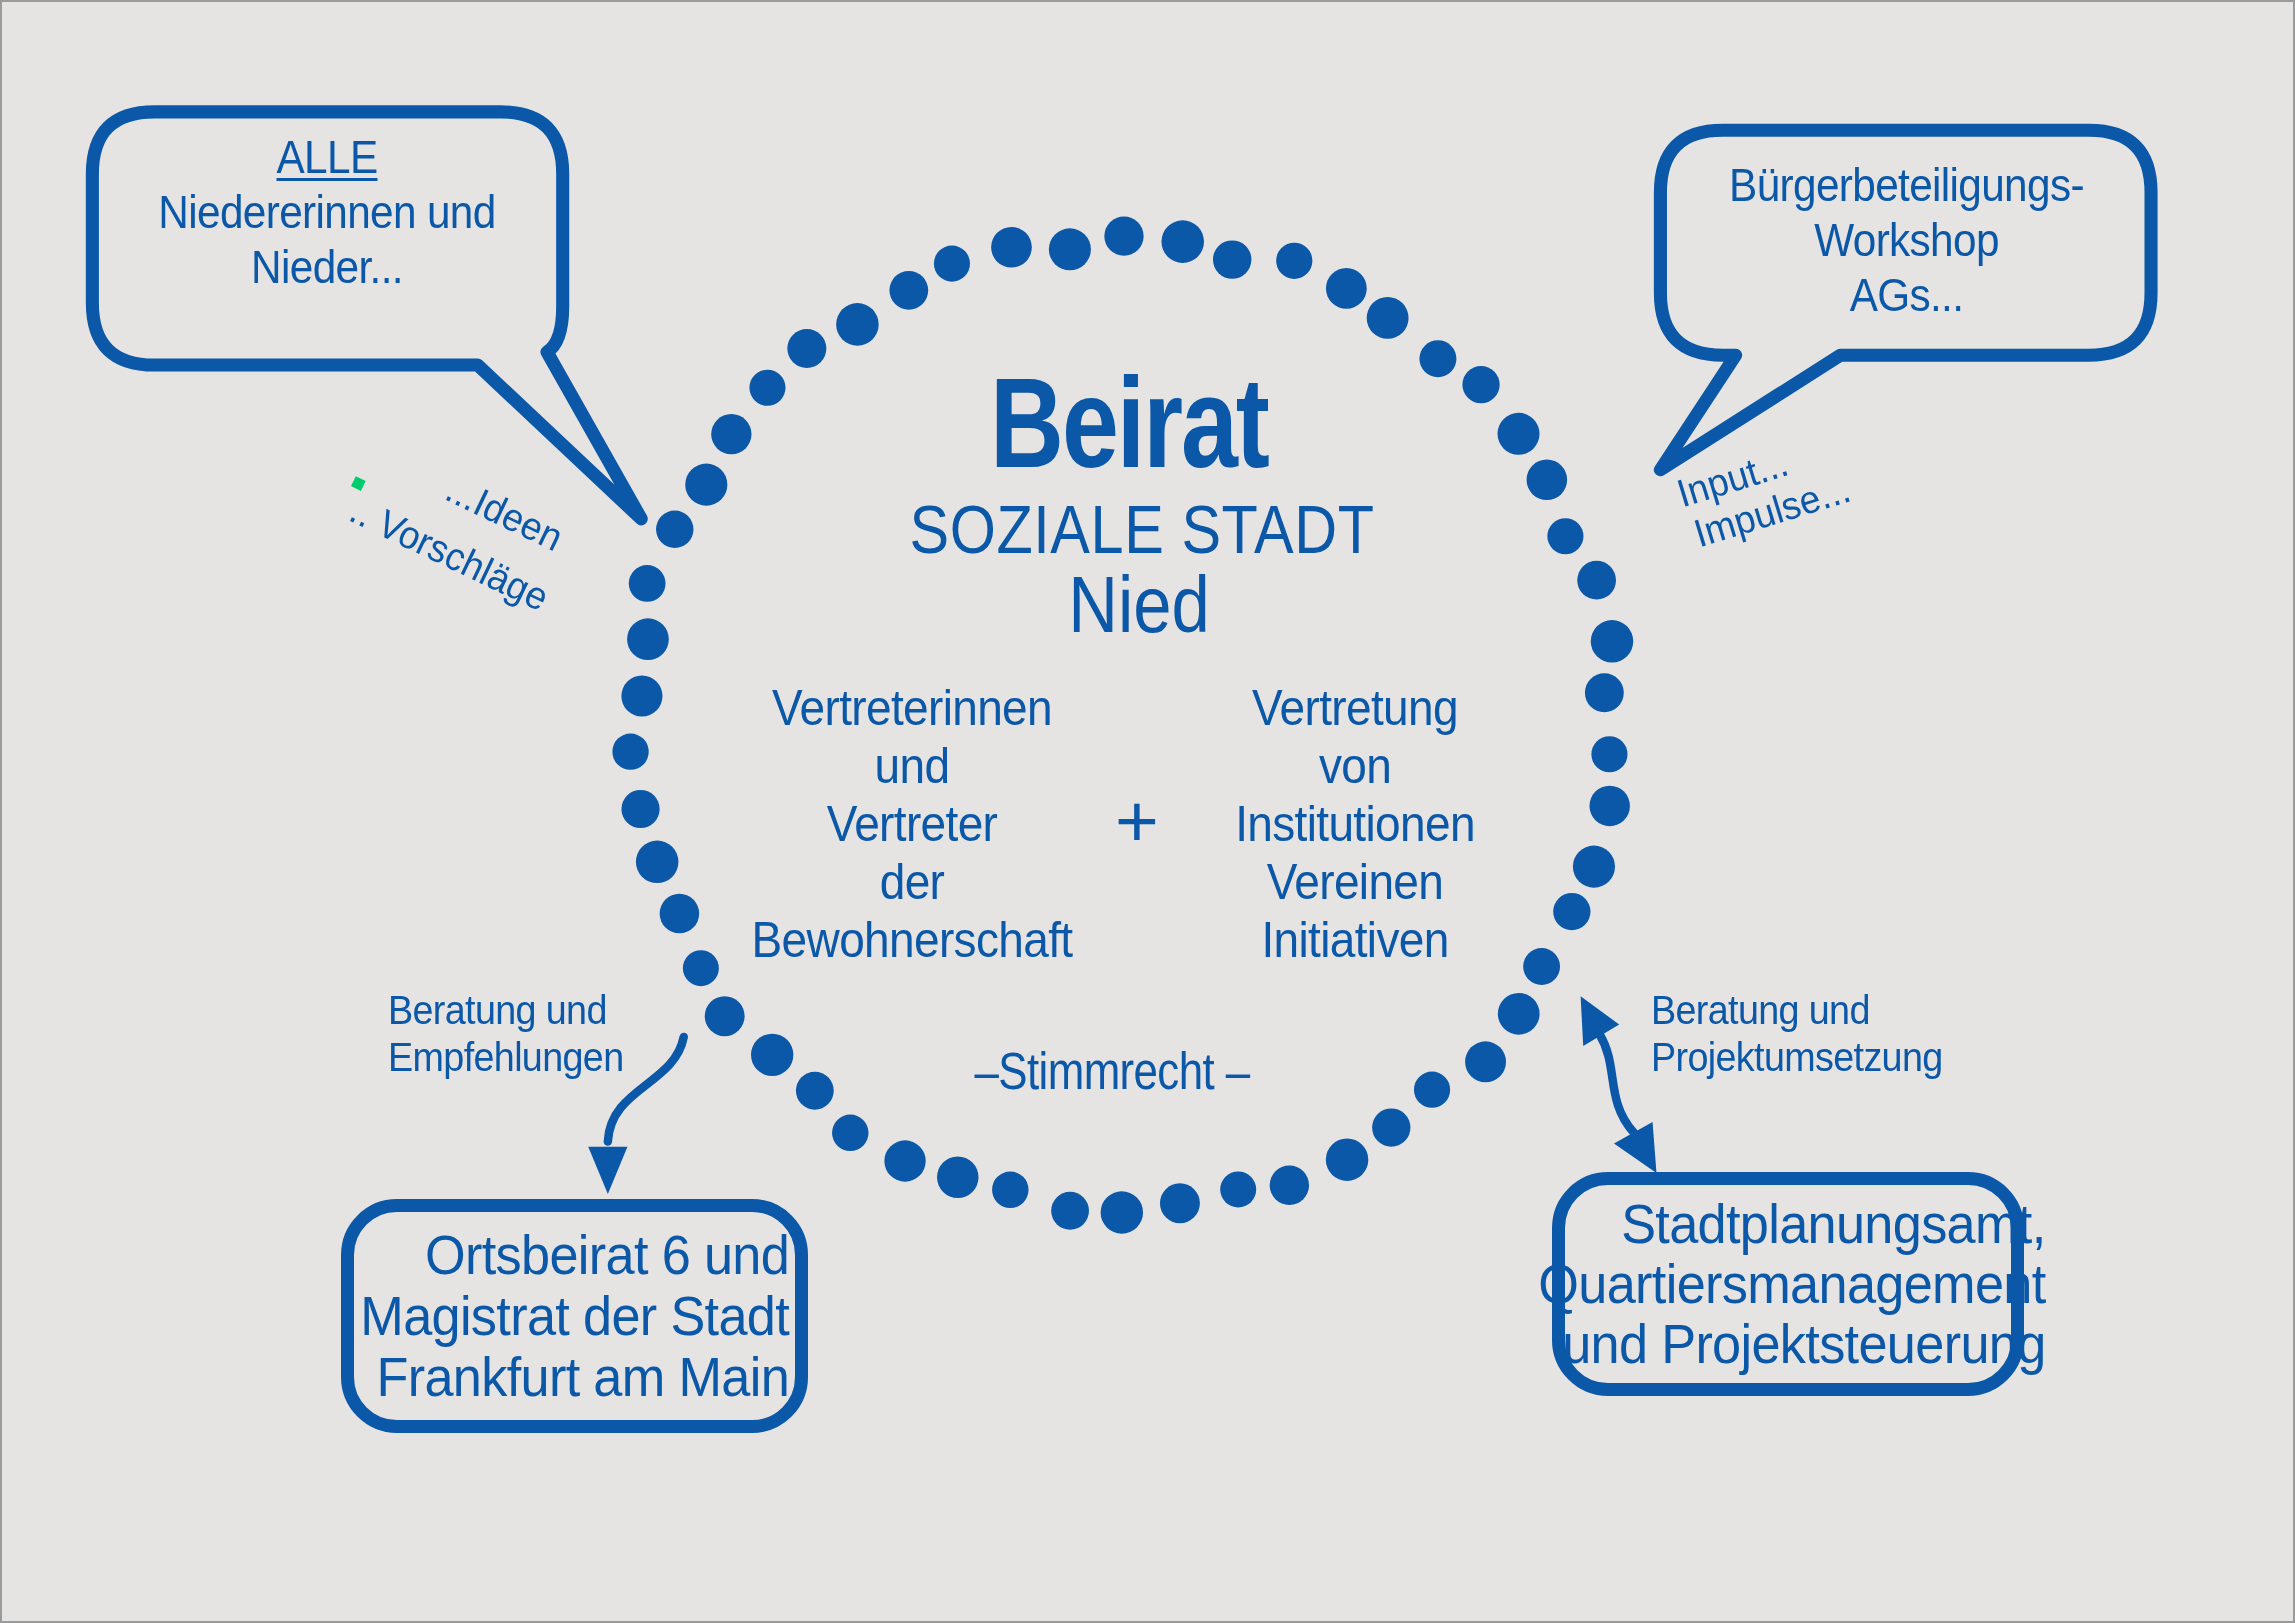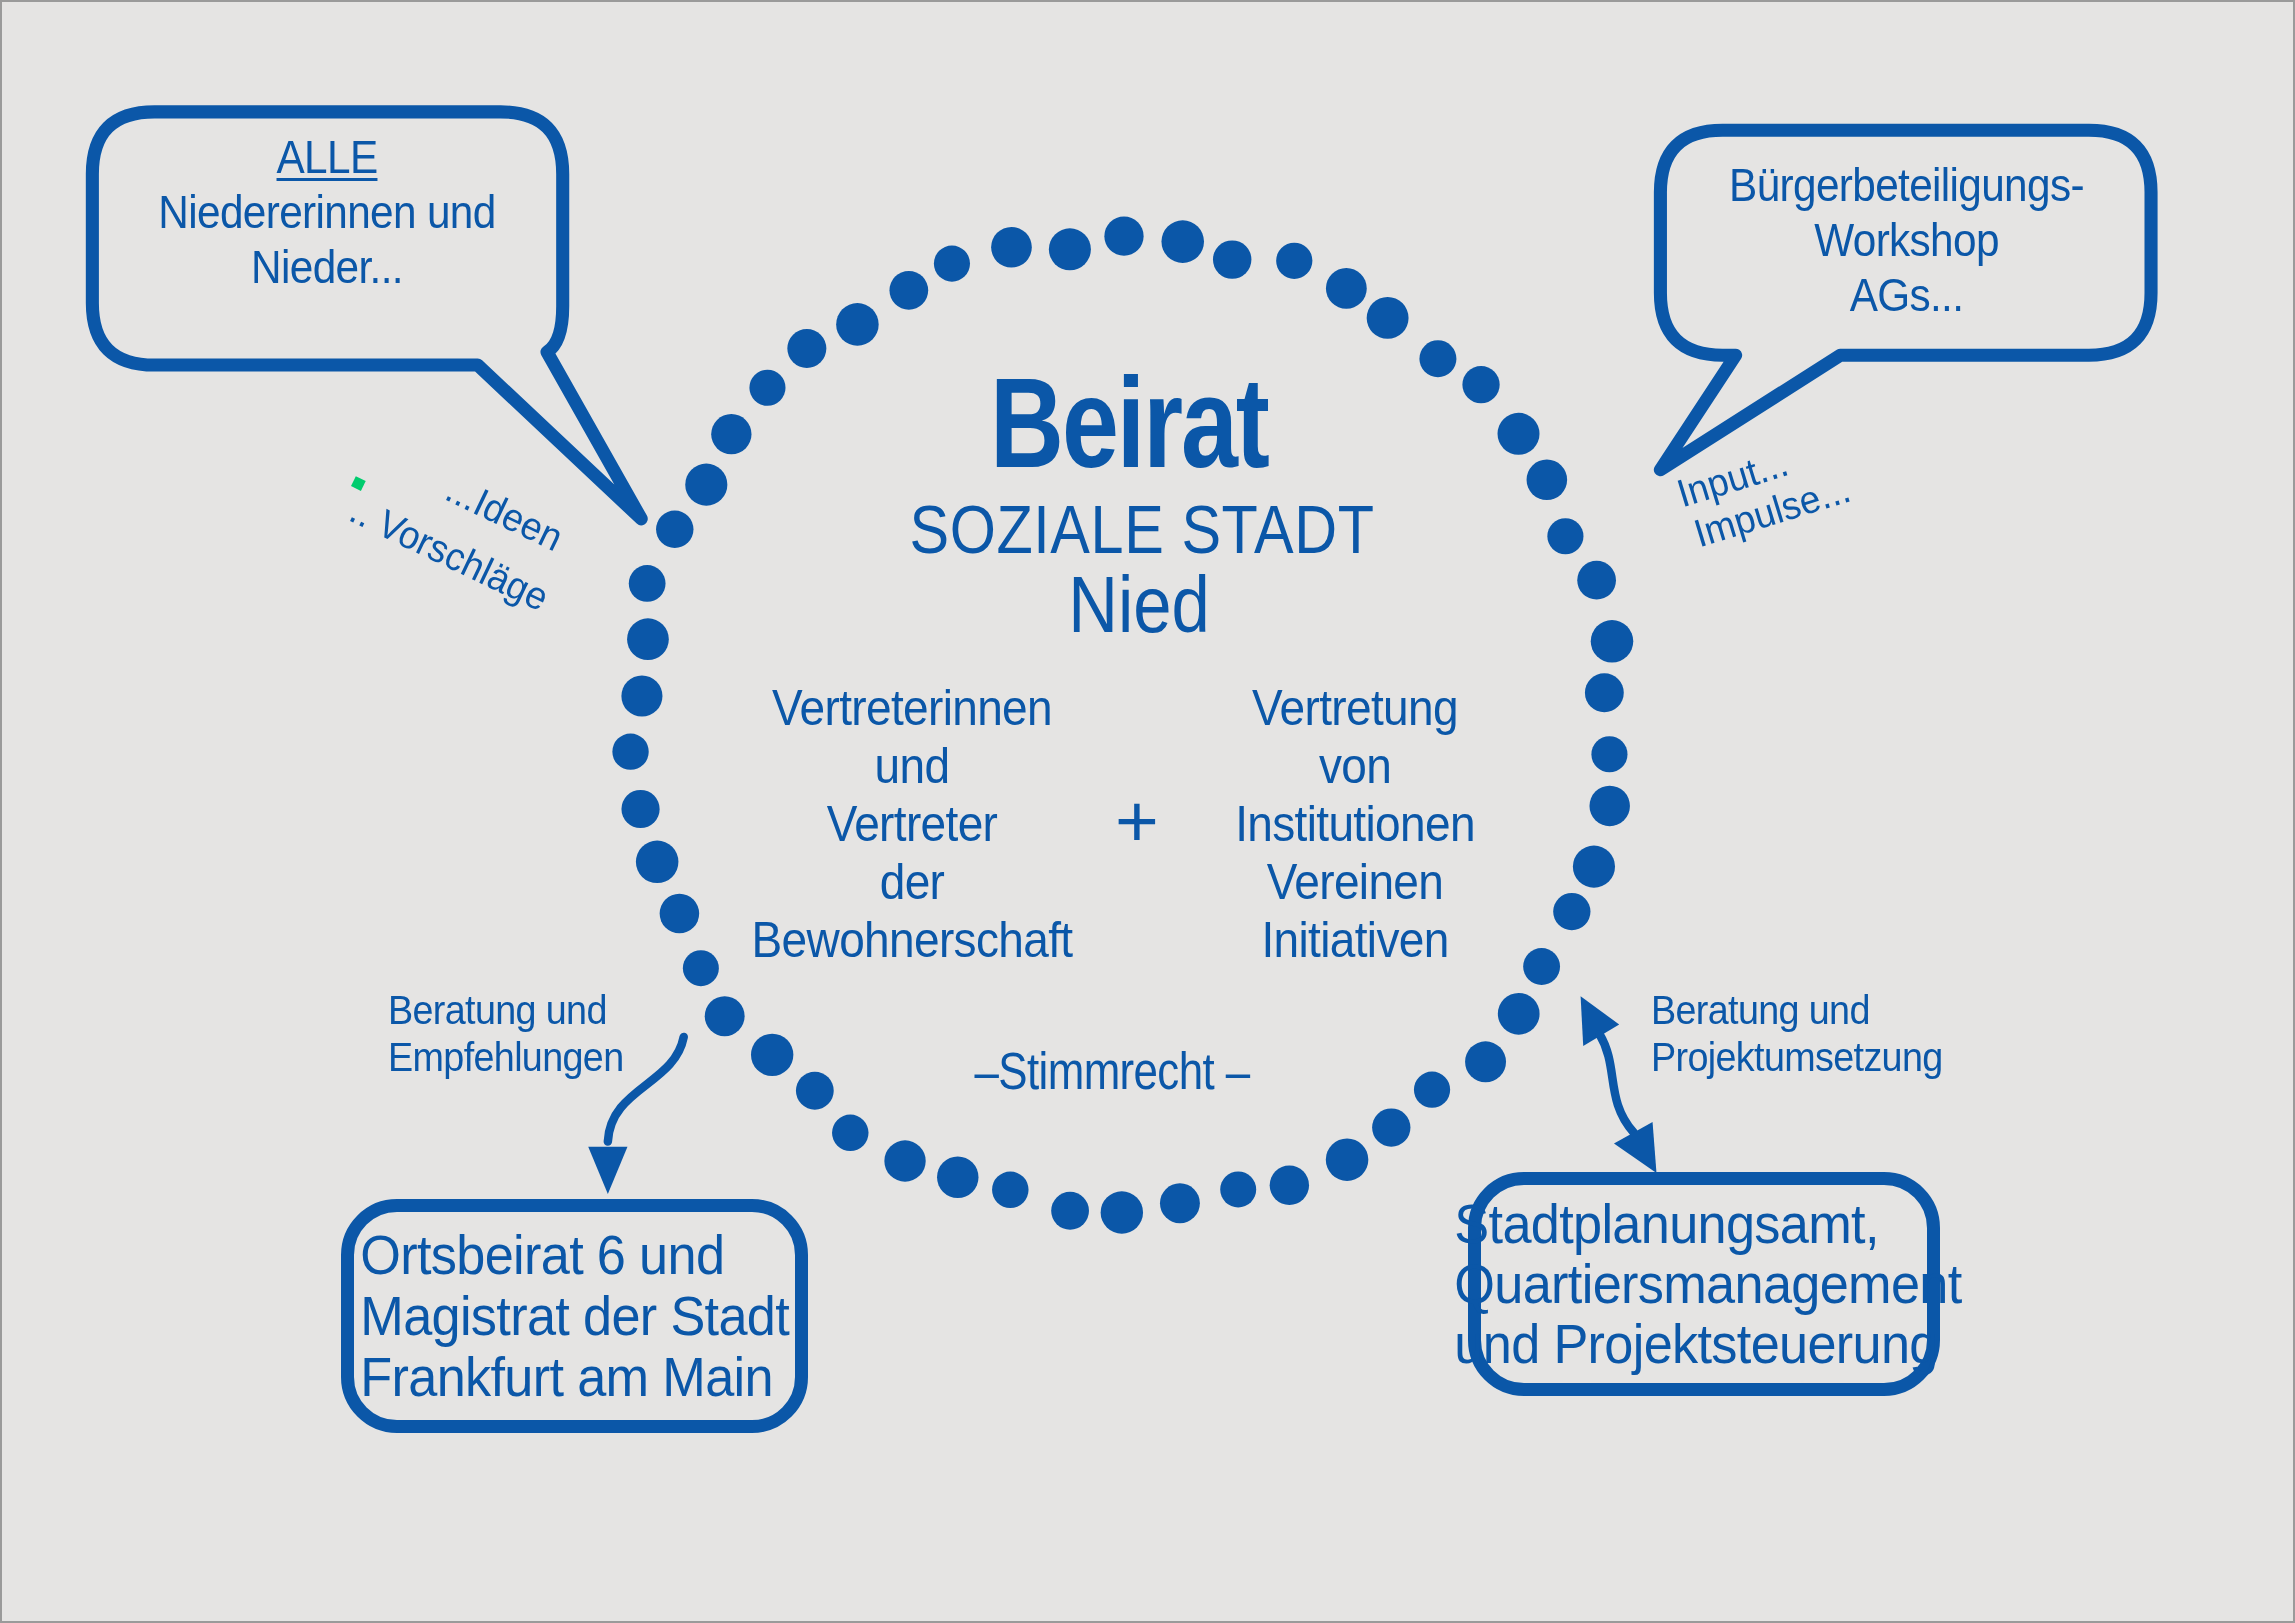--- a/index.html
+++ b/index.html
@@ -30,21 +30,21 @@
   .plus{font-size:75px;}
   .voting{font-size:51px;letter-spacing:-0.7px;}
   .bubtxt{font-size:46px;line-height:55px;letter-spacing:-0.7px;}
   .u{text-decoration:underline;text-decoration-thickness:2.6px;text-underline-offset:4.6px;}
   .note{position:absolute;font-size:39px;letter-spacing:0px;white-space:nowrap;transform-origin:left top;}
   .rotL{transform:rotate(25.5deg) scaleX(0.95);}
   .rotR{transform:rotate(-17deg) scaleX(0.95);}
   .flowlab{position:absolute;font-size:41px;line-height:47px;letter-spacing:-0.7px;
            transform:scaleX(0.92);transform-origin:left top;white-space:nowrap;}
   .boxr{position:absolute;border:13px solid var(--blue);border-radius:56px;
-        display:flex;align-items:center;justify-content:center;text-align:left;background:transparent;}
+        display:flex;align-items:center;justify-content:center;text-align:right;background:transparent;}
   .boxtxt{font-size:55px;line-height:61px;letter-spacing:-0.7px;white-space:nowrap;}
   .greendot{position:absolute;width:10.5px;height:10.5px;background:var(--green);transform:rotate(26deg);}
 </style>
 </head>
 <body>
 
 <div id="canvas">
 
   <svg id="art" width="2295" height="1623" viewBox="0 0 3508 2481">
     <g id="dots">
@@ -174,21 +174,21 @@
   </div>
 
   <div class="boxr" style="left:339px;top:1197px;width:467px;height:234px;">
     <div class="boxtxt sqz95">
       <div>Ortsbeirat 6 und</div>
       <div>Magistrat der Stadt</div>
       <div>Frankfurt am Main</div>
     </div>
   </div>
 
-  <div class="boxr" style="left:1466px;top:1170px;width:472px;height:224px;padding-left:8px;">
+  <div class="boxr" style="left:1550px;top:1170px;width:472px;height:224px;padding-left:8px;">
     <div class="boxtxt sqz95" style="line-height:60px;">
       <div>Stadtplanungsamt,</div>
       <div>Quartiersmanagement</div>
       <div>und Projektsteuerung</div>
     </div>
   </div>
 
 </div>
 
 

